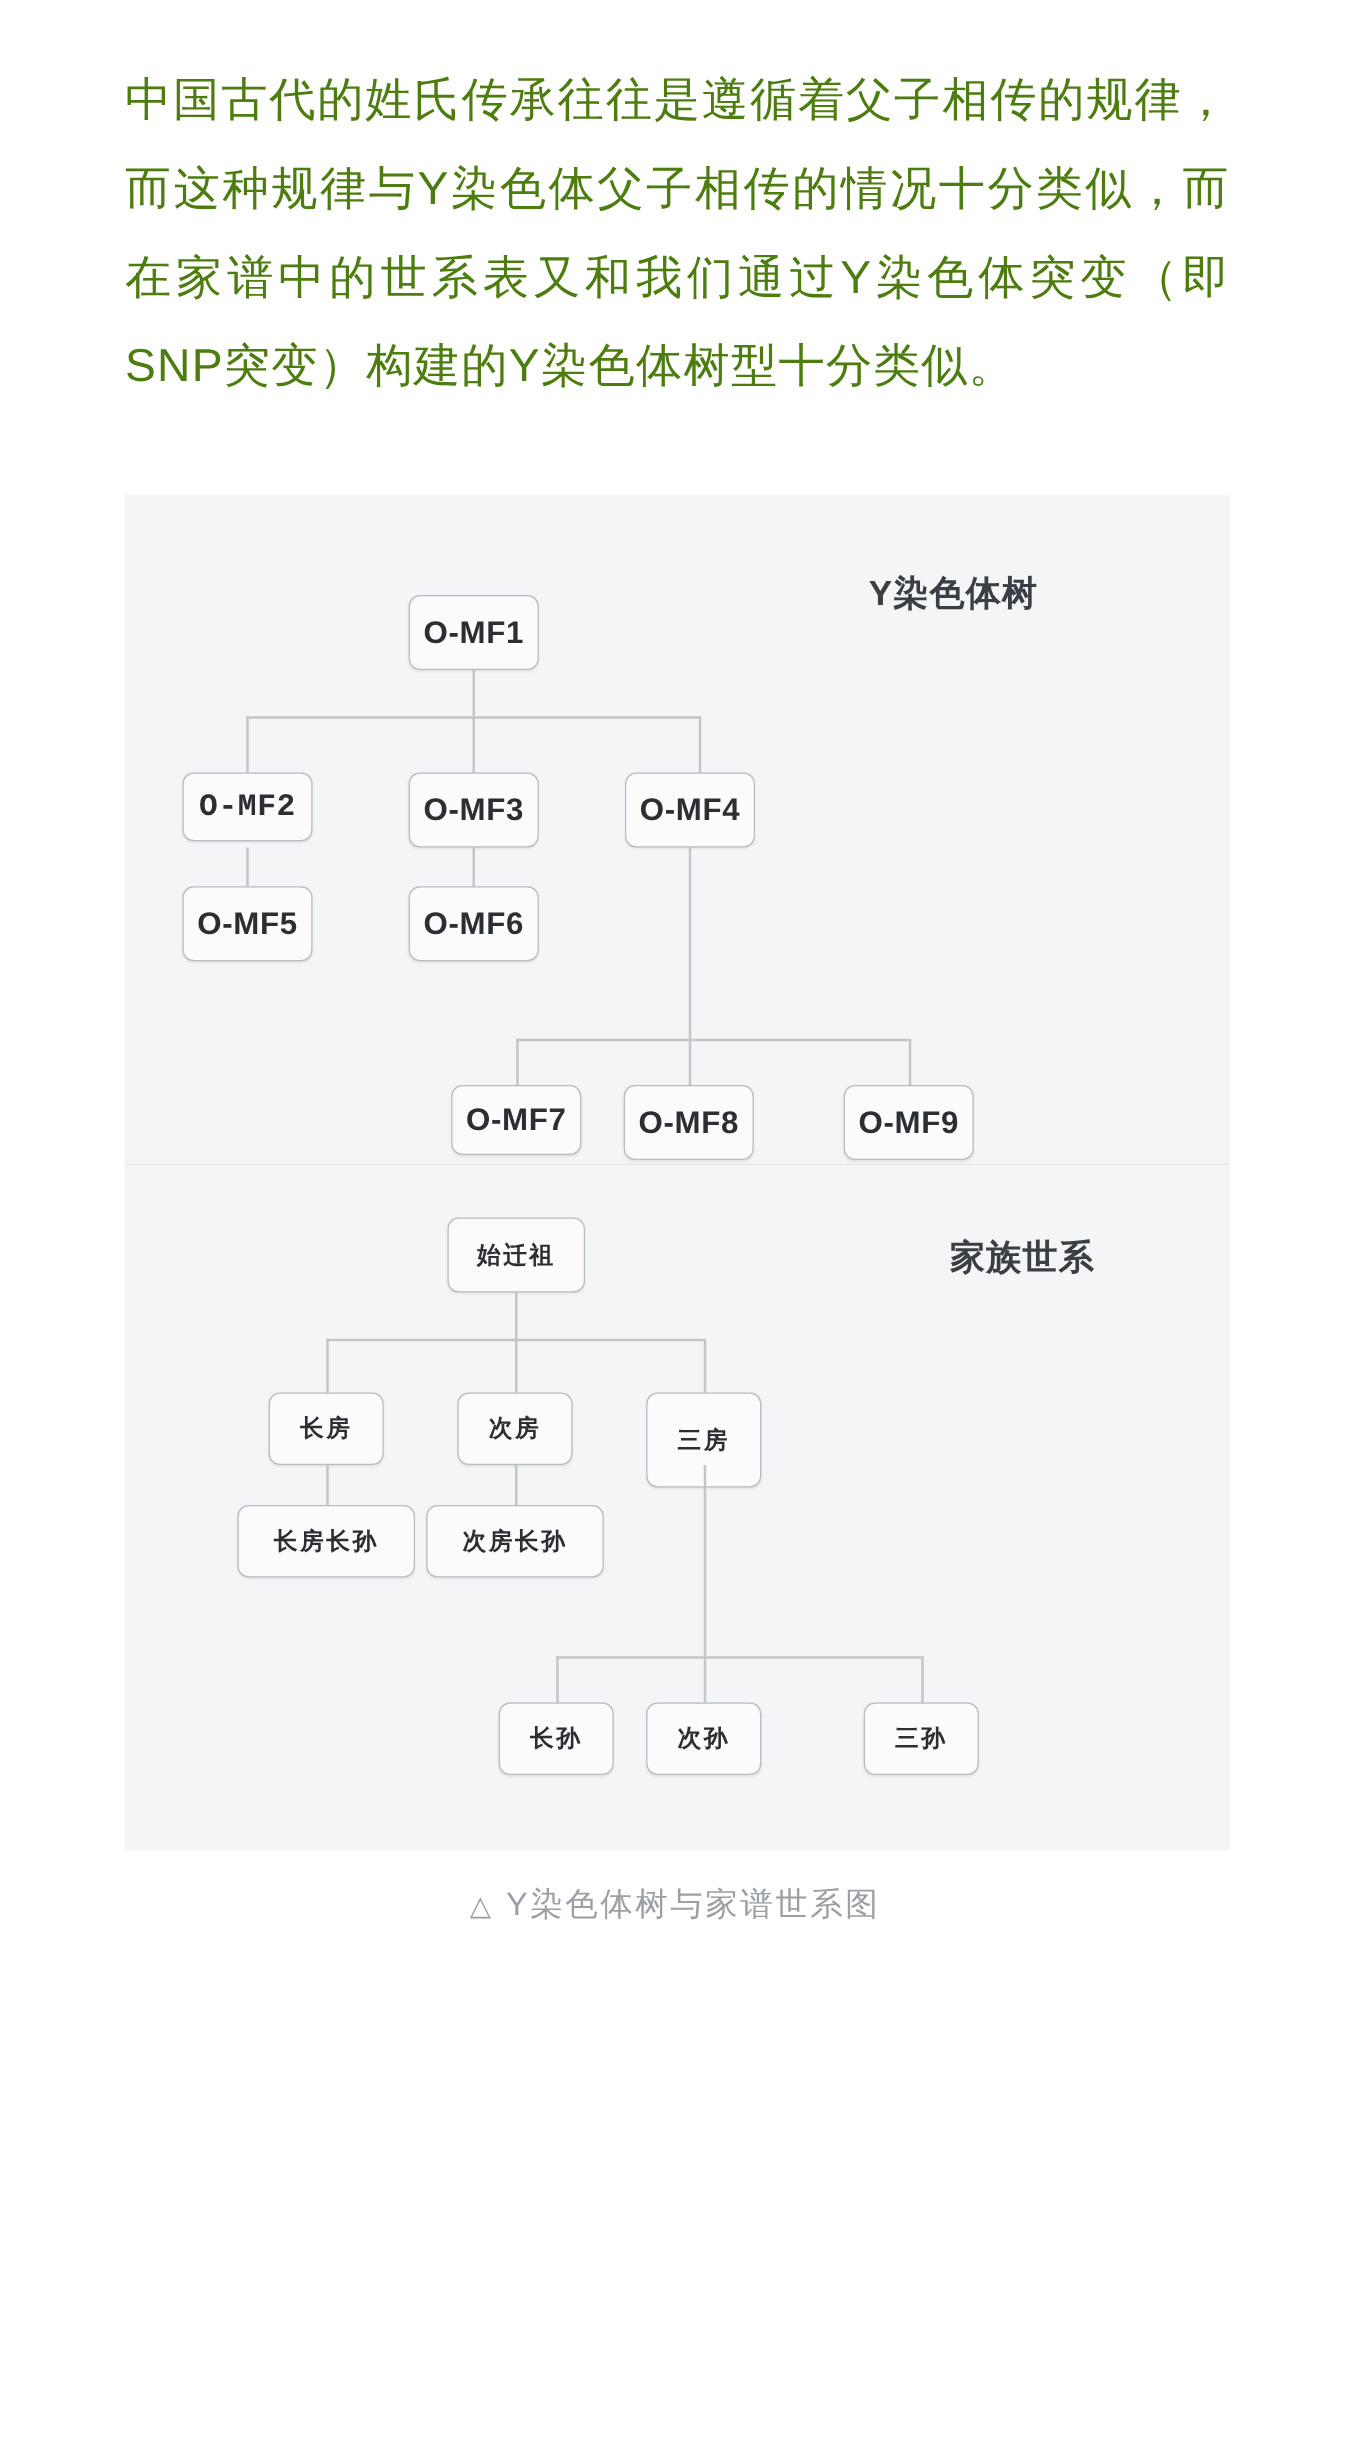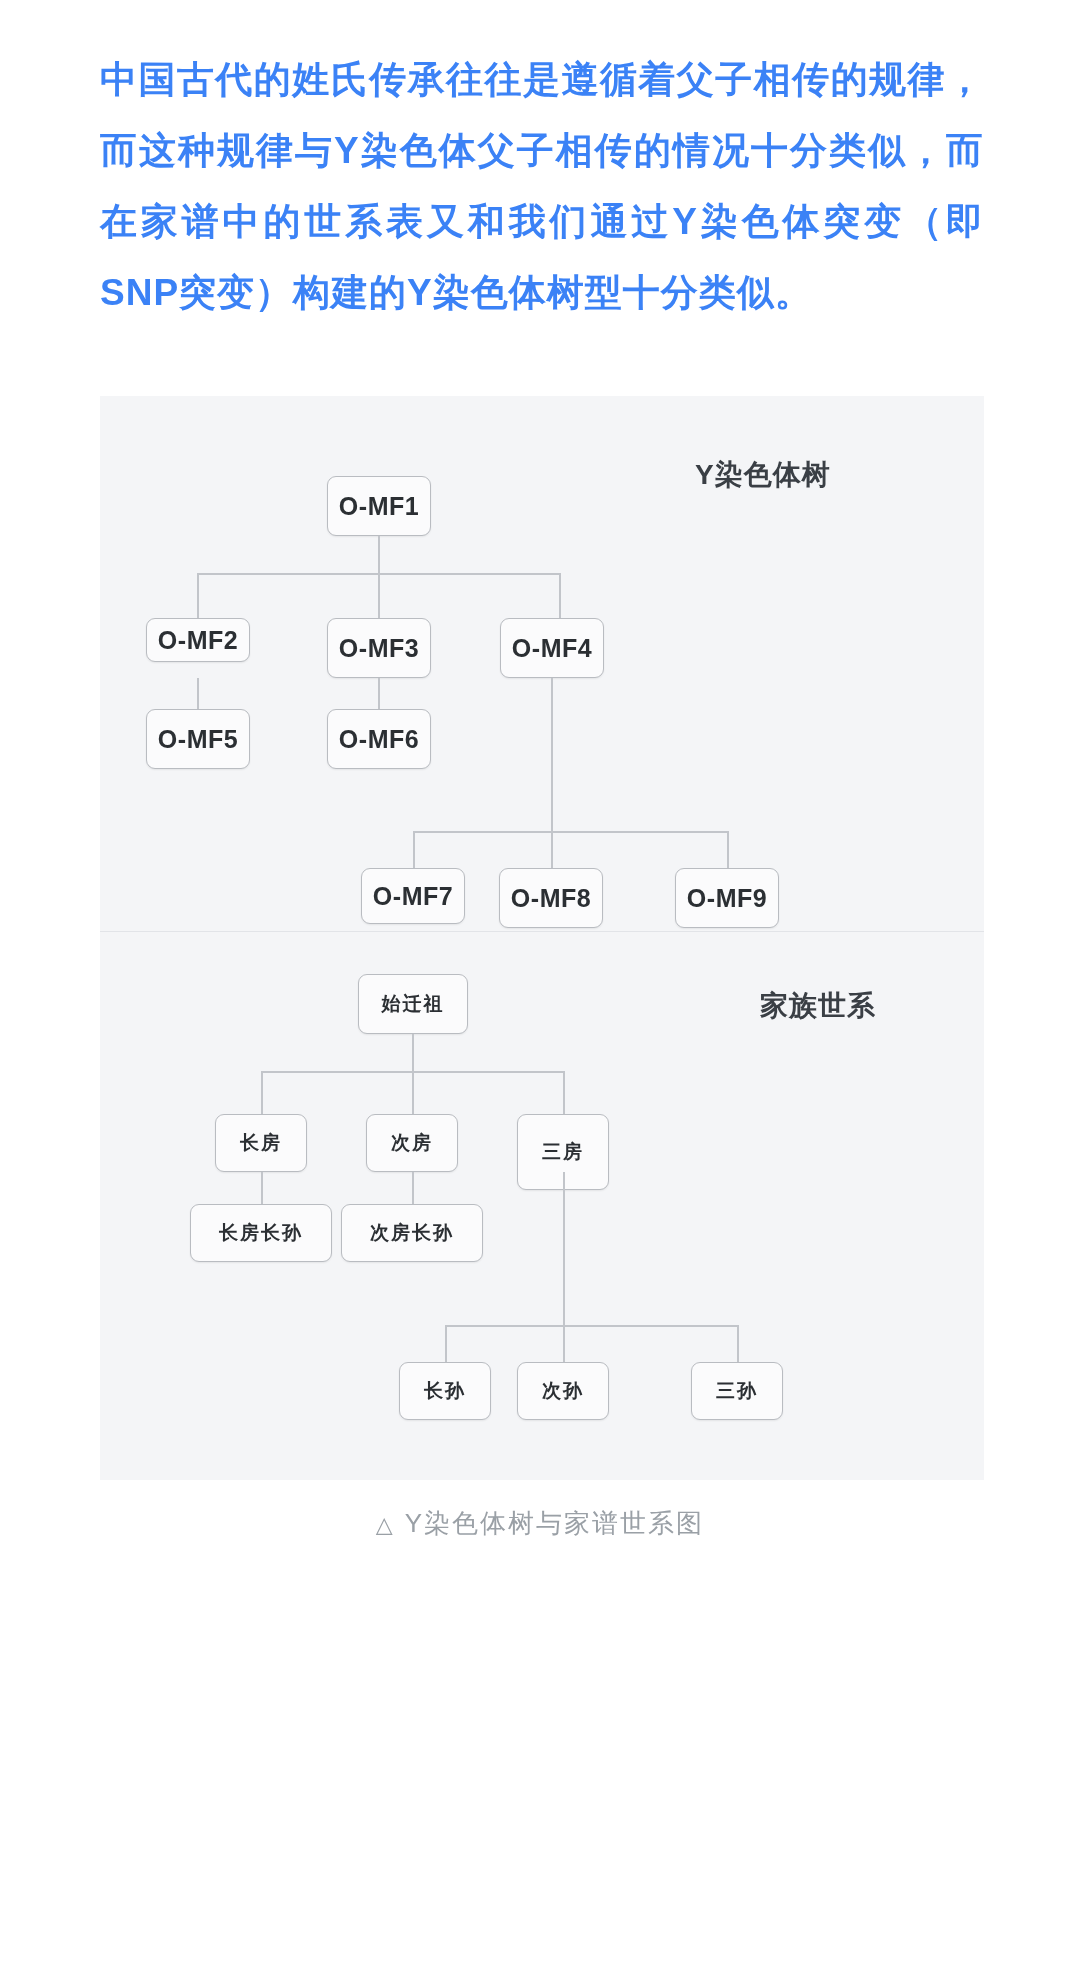--- a/index.html
+++ b/index.html
@@ -13,23 +13,23 @@
     overflow:hidden;
   }
 
   
   #article { padding:44px 96px 0 100px; }
   #article p {
     margin:0;
     font-size:37px;
     line-height:71px;
     letter-spacing:1px;
-    color:#3b82f6;
+    color:#4d7c0f;
     text-align:justify;
-    font-weight:700;
+    font-weight:400;
   }
 
   
   #figure {
     margin:68px 96px 0 100px;
     background:#f4f5f7;
     position:relative;
   }
   .panel { position:relative; background:#f4f5f7; }
   .panel-divider { height:1px; background:#e2e4e8; margin:0 0 0 0; }
@@ -89,21 +89,21 @@
     <div class="panel-title" style="left:595px; top:60px;">Y染色体树</div>
 
     <div class="node mf" style="left:227px; top:80px; width:104px; height:60px;">O-MF1</div>
 
     <div class="ln v" style="left:278px; top:140px; height:38px;"></div>
     <div class="ln h" style="left:97px;  top:177px; width:363px;"></div>
     <div class="ln v" style="left:97px;  top:177px; height:45px;"></div>
     <div class="ln v" style="left:278px; top:177px; height:45px;"></div>
     <div class="ln v" style="left:459px; top:177px; height:45px;"></div>
 
-    <div class="node mf" style="left:46px;  top:222px; width:104px; height:44px;">O-MF2</div>
+    <div class="node mf" style="left:46px;  top:222px; width:104px; height:55px;font-family:Liberation Mono, monospace;">O-MF2</div>
     <div class="node mf" style="left:227px; top:222px; width:104px; height:60px;">O-MF3</div>
     <div class="node mf" style="left:400px; top:222px; width:104px; height:60px;">O-MF4</div>
 
     <div class="ln v" style="left:97px;  top:282px; height:31px;"></div>
     <div class="ln v" style="left:278px; top:282px; height:31px;"></div>
 
     <div class="node mf" style="left:46px;  top:313px; width:104px; height:60px;">O-MF5</div>
     <div class="node mf" style="left:227px; top:313px; width:104px; height:60px;">O-MF6</div>
 
     <div class="ln v" style="left:451px; top:282px; height:154px;"></div>

